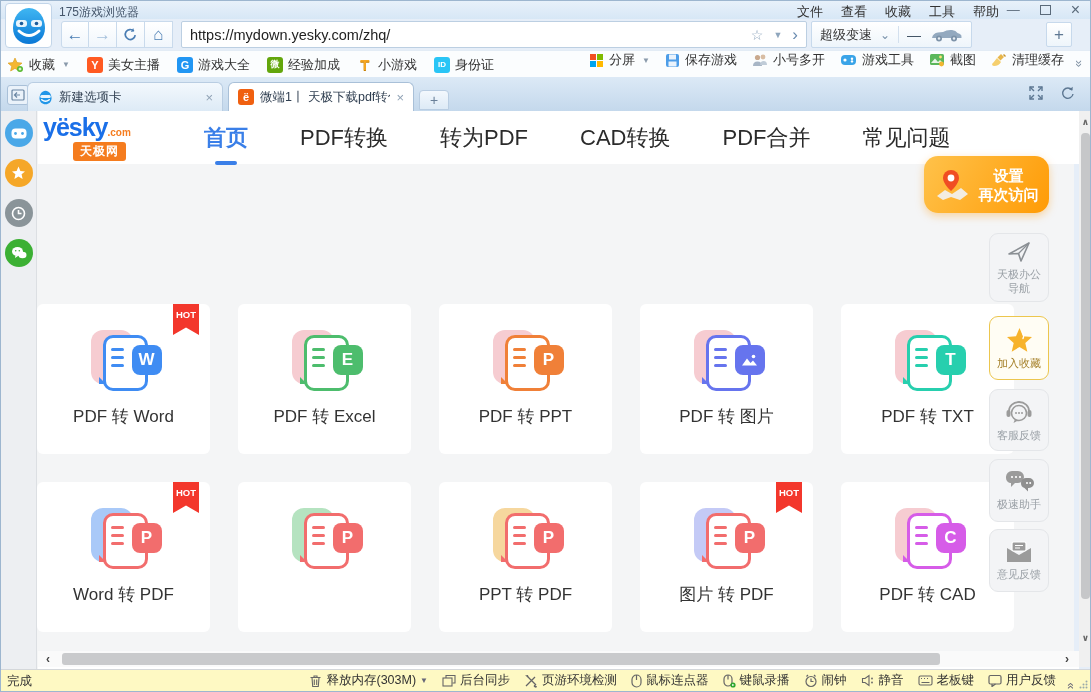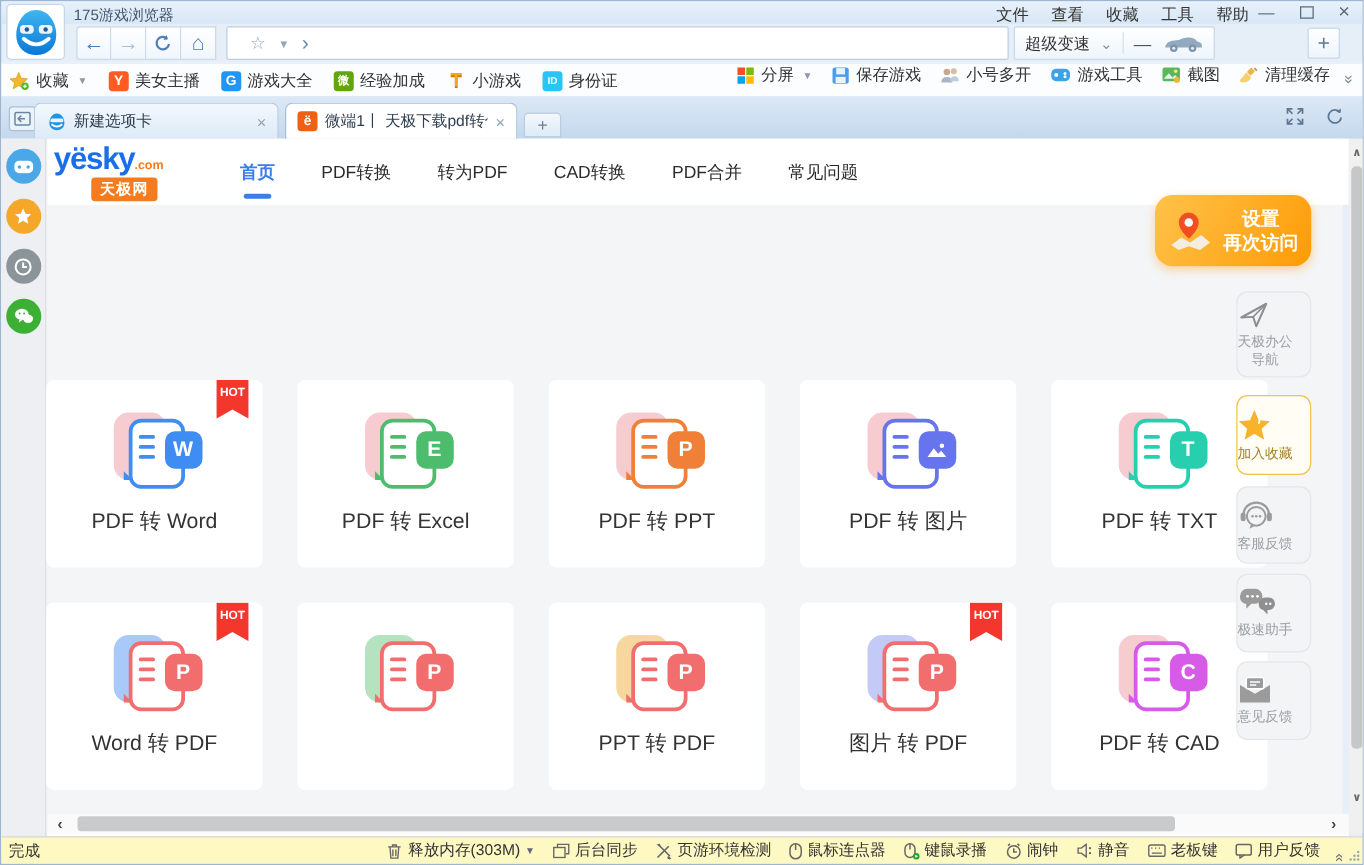--- a/index.html
+++ b/index.html
@@ -60,42 +60,42 @@
   
   .page{position:absolute;left:0;top:110px;width:1073px;height:560px;background:#f4f5f6;}
   .sidebar{position:absolute;left:0;top:0;width:36px;height:100%;background:#edeff2;border-right:1px solid #dcdfe3;}
   .sicon{width:28px;height:28px;border-radius:50%;margin:0 auto 12px;display:flex;align-items:center;justify-content:center;}
   .sicon:first-child{margin-top:8px;}
   .siteheader{position:absolute;left:37px;top:0;width:1041px;height:53px;background:#fff;}
   .logo{position:absolute;left:5px;top:2px;width:130px;height:49px;}
   .logomain{font-size:25px;font-weight:bold;color:#1a6fe8;letter-spacing:-1px;}
   .logosuffix{font-size:10px;color:#f57c1e;font-weight:bold;}
   .logosub{position:absolute;left:30px;top:29px;background:#f57c1e;color:#fff;font-size:12px;font-weight:bold;padding:1px 7px;border-radius:3px;letter-spacing:1px;}
-  .sitenav{position:absolute;left:152px;top:0;height:53px;display:flex;gap:33px;align-items:center;font-size:14px;color:#2b2b2b;}
+  .sitenav{position:absolute;left:164px;top:0;height:53px;display:flex;gap:48px;align-items:center;font-size:22px;color:#2b2b2b;}
   .sitenav .nitem{position:relative;padding:0 2px;cursor:default;}
   .sitenav .active{color:#3a7fe8;font-weight:bold;}
   .sitenav .active::after{content:"";position:absolute;left:50%;transform:translateX(-50%);bottom:-12px;width:22px;height:4px;border-radius:2px;background:#3a7fe8;}
 
   
   .cardgrid{position:absolute;left:36px;top:193px;display:grid;grid-template-columns:repeat(5,173px);column-gap:29px;row-gap:18px;gap:28px;}
   .card{width:173px;height:150px;background:#fff;border-radius:6px;position:relative;}
   .cicon{position:absolute;left:50%;top:26px;transform:translateX(-50%);width:76px;height:62px;}
   .cicon .back{position:absolute;left:5px;top:0;width:42px;height:54px;border-radius:12px;background:var(--back);}
   .cicon .front{position:absolute;left:17px;top:5px;width:45px;height:56px;border-radius:10px;background:#fff;border:3px solid var(--accent);}
   .cicon .front b{position:absolute;left:5px;width:13px;height:3px;border-radius:2px;background:var(--accent);}
   .cicon .front b.l1{top:10px;} .cicon .front b.l2{top:18px;} .cicon .front b.l3{top:26px;}
   .cicon .arr{position:absolute;left:8px;bottom:3px;width:0;height:0;border:5px solid transparent;border-top-color:var(--accent);transform:rotate(45deg);}
   .cicon .chip{position:absolute;right:0;top:15px;width:30px;height:30px;border-radius:8px;background:var(--accent);color:#fff;font-weight:bold;font-size:17px;font-style:normal;display:flex;align-items:center;justify-content:center;}
   .clabel{position:absolute;left:0;right:0;top:101px;text-align:center;font-size:17px;color:#333;}
   .ribbon{position:absolute;top:0;right:11px;width:26px;height:31px;background:#f3372c;color:#fff;font-size:9.5px;font-weight:bold;text-align:center;padding-top:5px;clip-path:polygon(0 0,100% 0,100% 100%,50% 76%,0 100%);z-index:2;}
 
   
   .revisit{position:absolute;left:923px;top:45px;width:125px;height:57px;border-radius:14px;background:linear-gradient(120deg,#ffc24a,#ff9b06);box-shadow:0 3px 8px rgba(255,150,0,.35);display:flex;align-items:center;padding:0 10px;gap:8px;z-index:4;}
   .revisit .txt{color:#fff;font-size:15px;font-weight:bold;text-align:center;flex:1;line-height:19px;}
-  .fcard{position:absolute;left:988px;width:60px;border-radius:9px;background:#f3f4f6;border:1px solid #e4e6e9;display:flex;flex-direction:column;align-items:flex-start;justify-content:center;gap:3px;font-size:11px;color:#9aa0a6;text-align:center;line-height:14px;z-index:4;}
+  .fcard{position:absolute;left:988px;width:60px;border-radius:9px;background:#f3f4f6;border:1px solid #e4e6e9;display:flex;flex-direction:column;align-items:center;justify-content:center;gap:3px;font-size:11px;color:#9aa0a6;text-align:center;line-height:14px;z-index:4;}
   .fcard.gold{background:#fffdf4;border:1px solid #ecc64e;color:#a5802a;}
 
   
   .vscroll{position:absolute;left:1078px;top:0;width:13px;height:556px;background:#f0f0f0;}
   .vthumb{position:absolute;left:2px;top:22px;width:9px;height:466px;background:#c6c7c9;border-radius:4px;}
   .varrow{position:absolute;left:0;width:13px;text-align:center;font-size:9px;color:#666;font-weight:bold;}
   .hscroll{position:absolute;left:37px;top:540px;width:1041px;height:16px;background:#fafafa;}
   .hthumb{position:absolute;left:24px;top:2px;width:878px;height:12px;background:#c9cacc;border-radius:3px;}
   .harrow{position:absolute;top:1px;font-size:12px;color:#444;font-weight:bold;}
   .pagefoot{position:absolute;left:37px;top:556px;width:1041px;height:4px;background:#fff;}
@@ -154,20 +154,21 @@
       <div class="navbtn fwd">→</div>
       <div class="navbtn">
         <svg width="15" height="15" viewBox="0 0 15 15">
           <path d="M12.2 8.2 A5 5 0 1 1 10.8 4" stroke="#4a7db3" stroke-width="1.7" fill="none"></path>
           <path d="M10.2 1 L11.2 4.3 L7.8 4.9 Z" fill="#4a7db3"></path>
         </svg>
       </div>
       <div class="navbtn">⌂</div>
     </div>
     <div class="addressbar">
+      <span class="url">https://mydown.yesky.com/zhq/</span>
       <span class="abar-ico">☆</span>
       <span class="abar-ico" style="font-size:9px">▼</span>
       <span class="abar-ico" style="font-size:17px;color:#6a8bb0">›</span>
     </div>
     <div class="speedgroup">
       <span class="speedlabel">超级变速</span>
       <span style="font-size:12px;color:#7b93ab">⌄</span>
       <span class="vsep"></span>
       <span style="font-size:14px">—</span>
       <svg width="34" height="16" viewBox="0 0 34 16">

